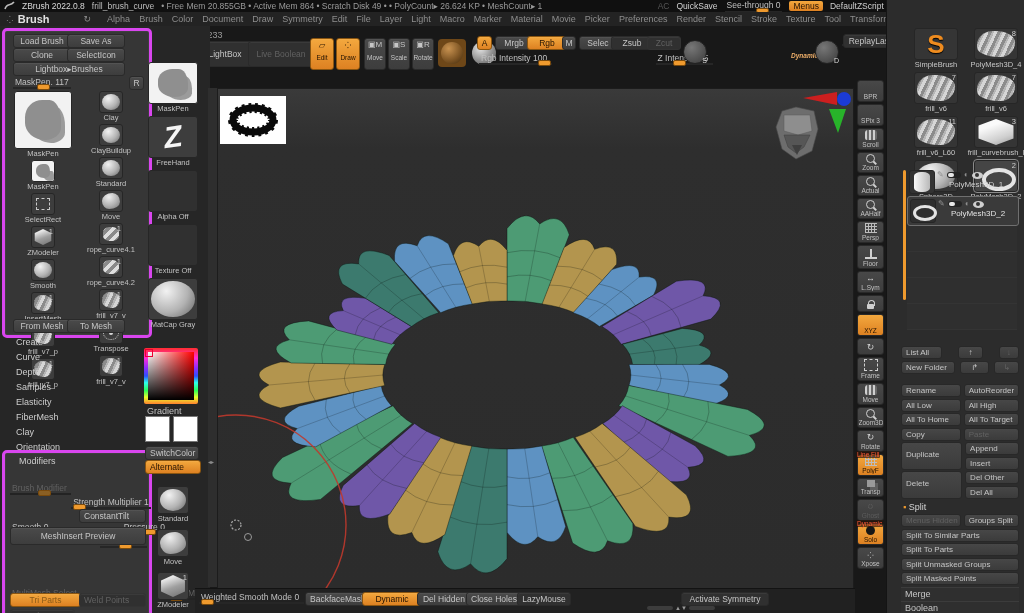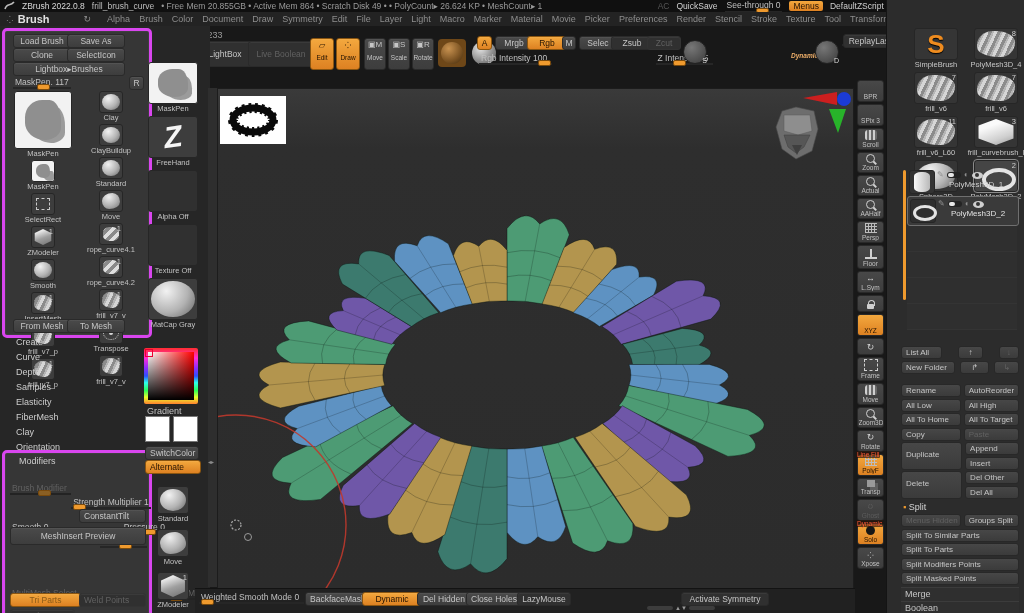--- a/index.html
+++ b/index.html
@@ -945,21 +945,21 @@
       <span style="color:#ef9a2e;">▪</span> <span>Split</span>
     </div>
     <div class="row" style="gap:3px;">
       <span class="st-btn dim" style="width:55px;">Menus Hidden</span>
       <span class="st-btn" style="width:50px;">Groups Split</span>
     </div>
     <div>
 
     <span class="st-btn" style="width:108px;">Split To Similar Parts</span>
         <span class="st-btn" style="width:108px;">Split To Parts</span>
-        <span class="st-btn" style="width:108px;">Split Modifiers Points</span>
+        <span class="st-btn" style="width:108px;">Split Unmasked Groups</span>
         <span class="st-btn" style="width:108px;">Split Masked Points</span>
       </div>
     <div>
 
     <div style="background:#2f2f2f;border-top:1px solid #3c3c3c;color:#c6c6c6;font-size:9px;line-height:13px;padding-left:4px;width:114px;">Merge</div>
         <div style="background:#2f2f2f;border-top:1px solid #3c3c3c;color:#c6c6c6;font-size:9px;line-height:13px;padding-left:4px;width:114px;">Boolean</div>
       </div>
   </div>
 </div>
 

